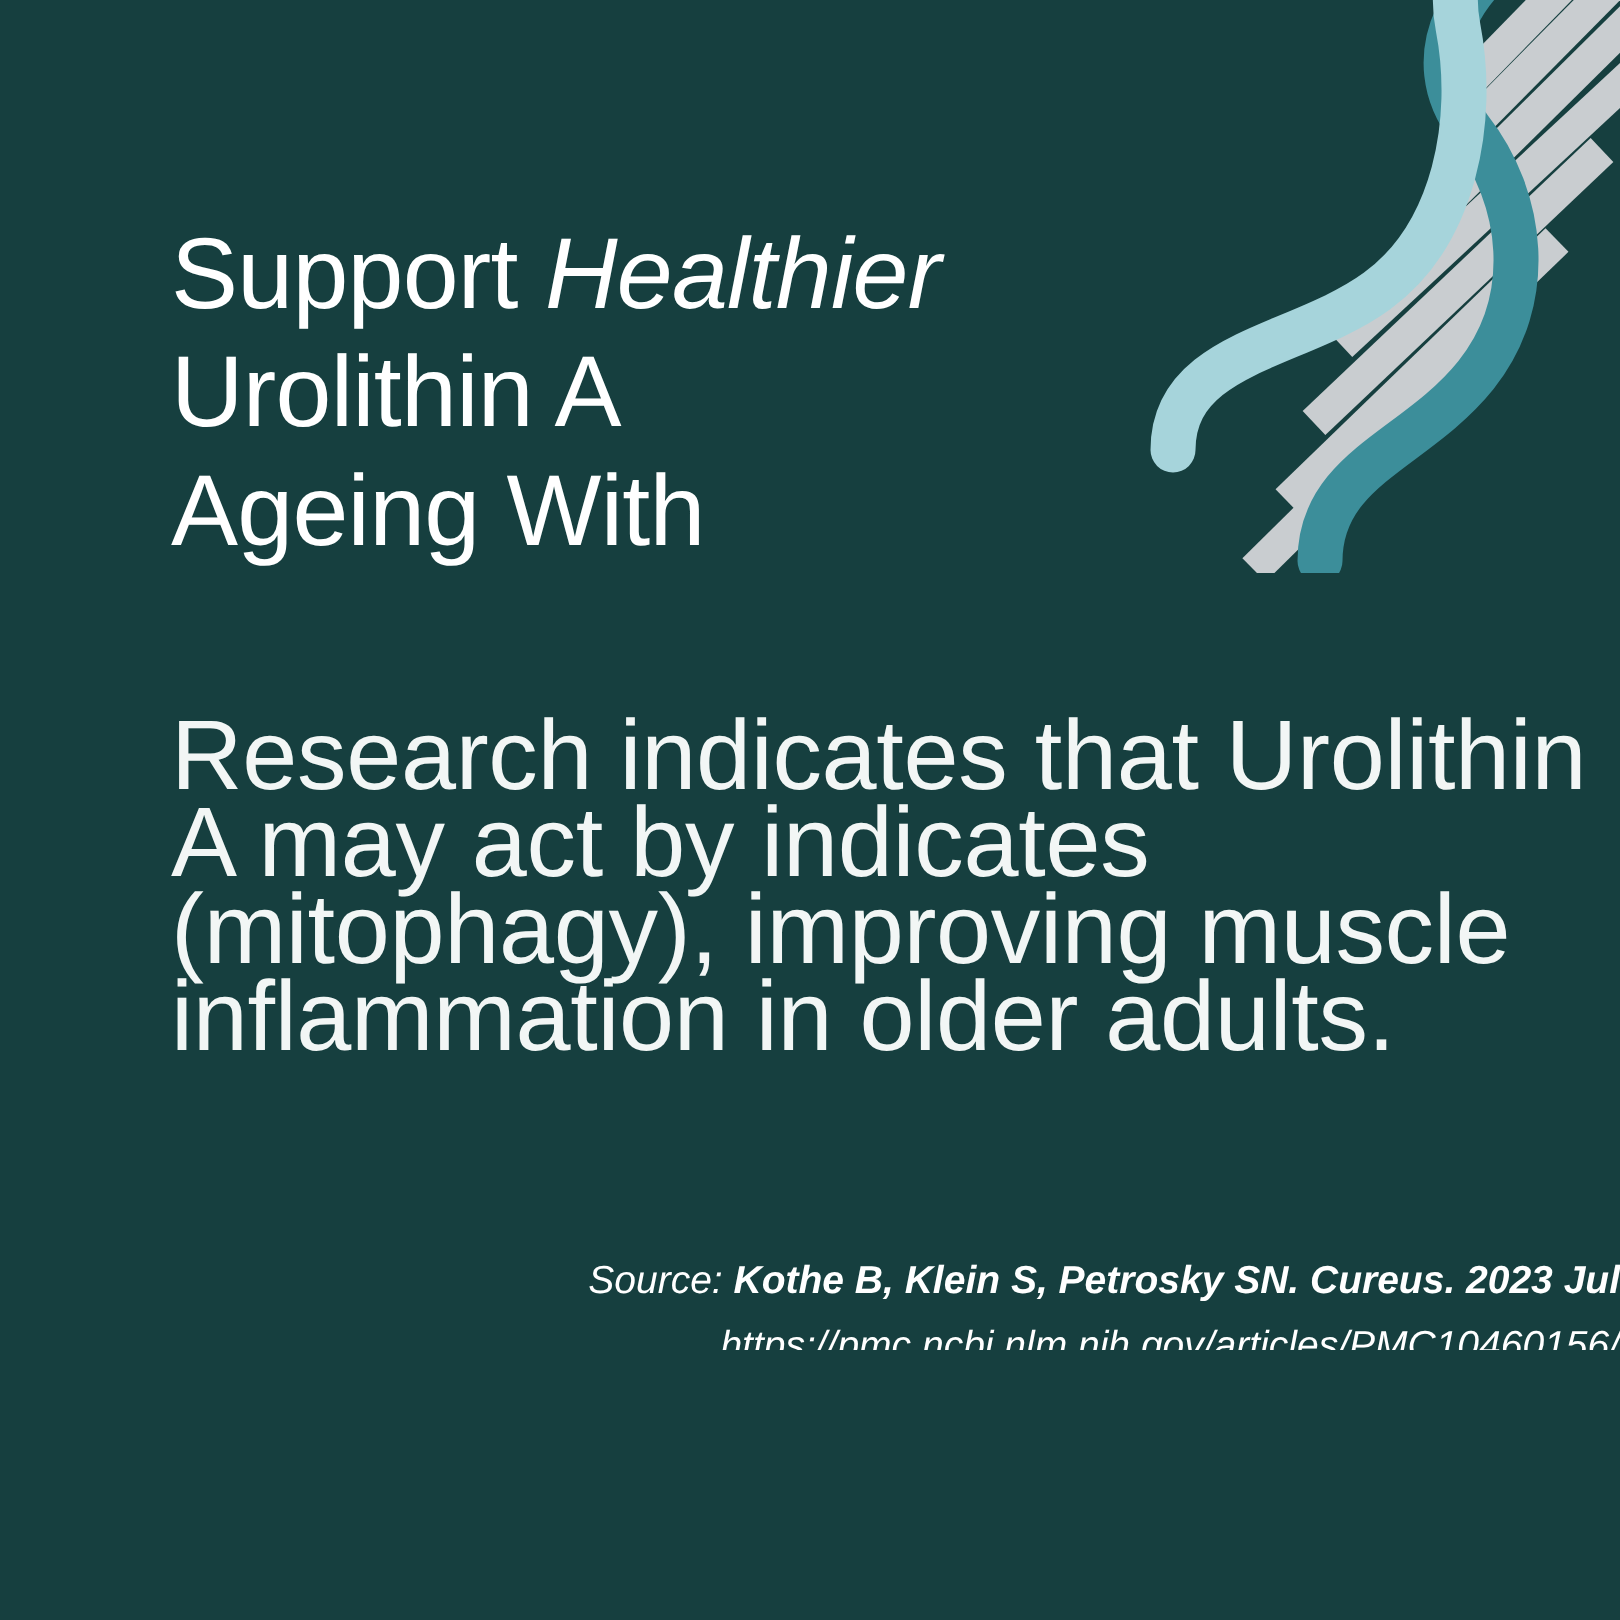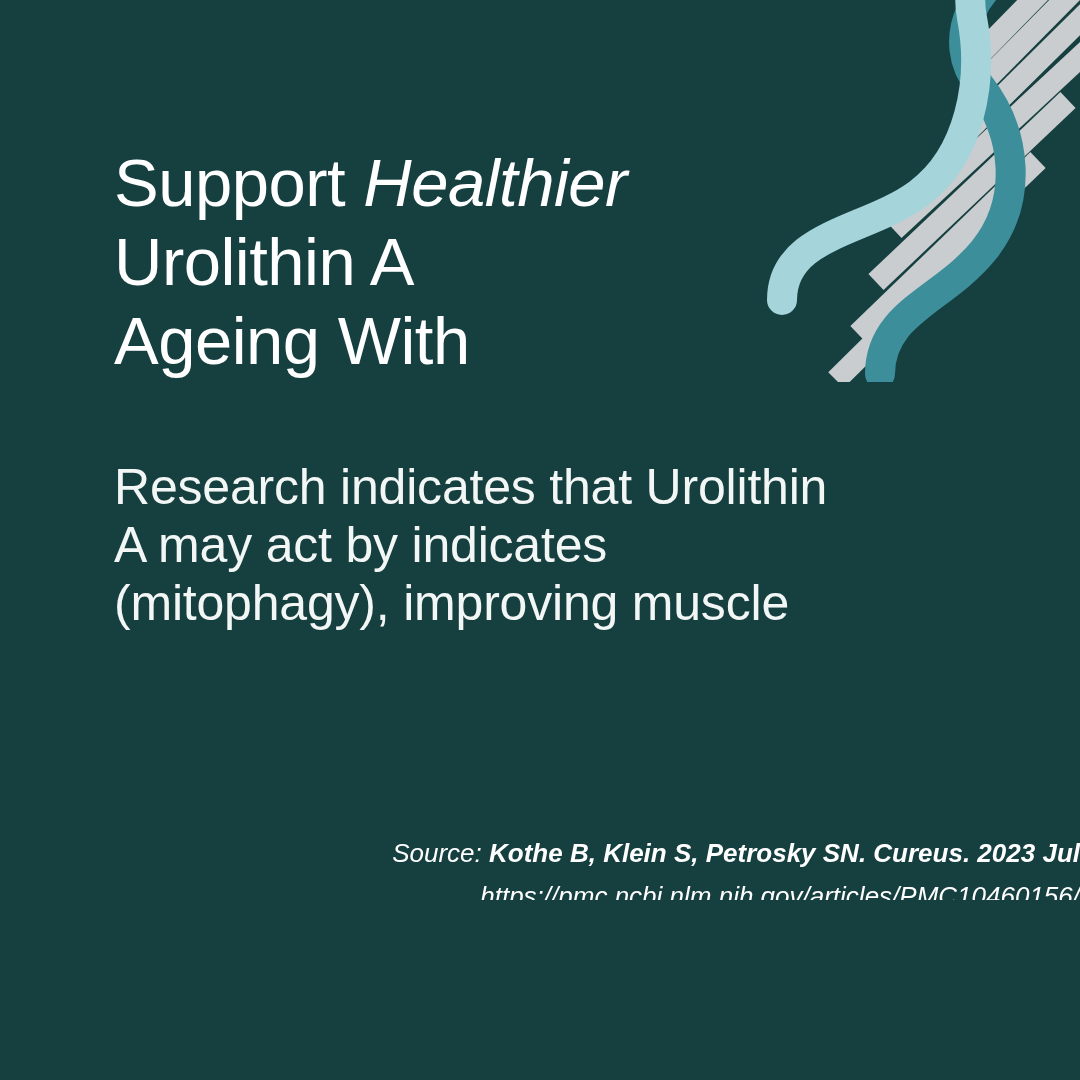--- a/index.html
+++ b/index.html
@@ -47,21 +47,21 @@
     white-space: pre;
   }
 
   
   #body-copy {
     position: absolute;
     left: 114px;
     top: 408px;
     width: 860px;
     color: #f2f6f5;
-    font-size: 50px;
+    font-size: 66px;
     line-height: 58px;
     font-weight: 400;
     letter-spacing: -0.2px;
   }
   #body-copy .bd-line {
     display: block;
     white-space: pre;
   }
 
   
@@ -138,20 +138,21 @@
   <h1 id="headline">
     <span class="hl-line"><span>Support </span><em class="ital">Healthier</em></span>
     <span class="hl-line">Urolithin A</span>
     <span class="hl-line">Ageing With</span>
   </h1>
 
   <p id="body-copy">
     <span class="bd-line">Research indicates that Urolithin</span>
     <span class="bd-line">A may act by indicates</span>
     <span class="bd-line">(mitophagy), improving muscle</span>
+    <span class="bd-line">inflammation in older adults.</span>
   </p>
 
   <div id="citation">
     <span class="cite-line"><span class="src-label">Source: </span><span class="src-ref">Kothe B, Klein S, Petrosky SN. Cureus. 2023 Jul</span></span>
     <span class="cite-line src-url">https://pmc.ncbi.nlm.nih.gov/articles/PMC10460156/</span>
   </div>
 
 </div>
 
 </body></html>

